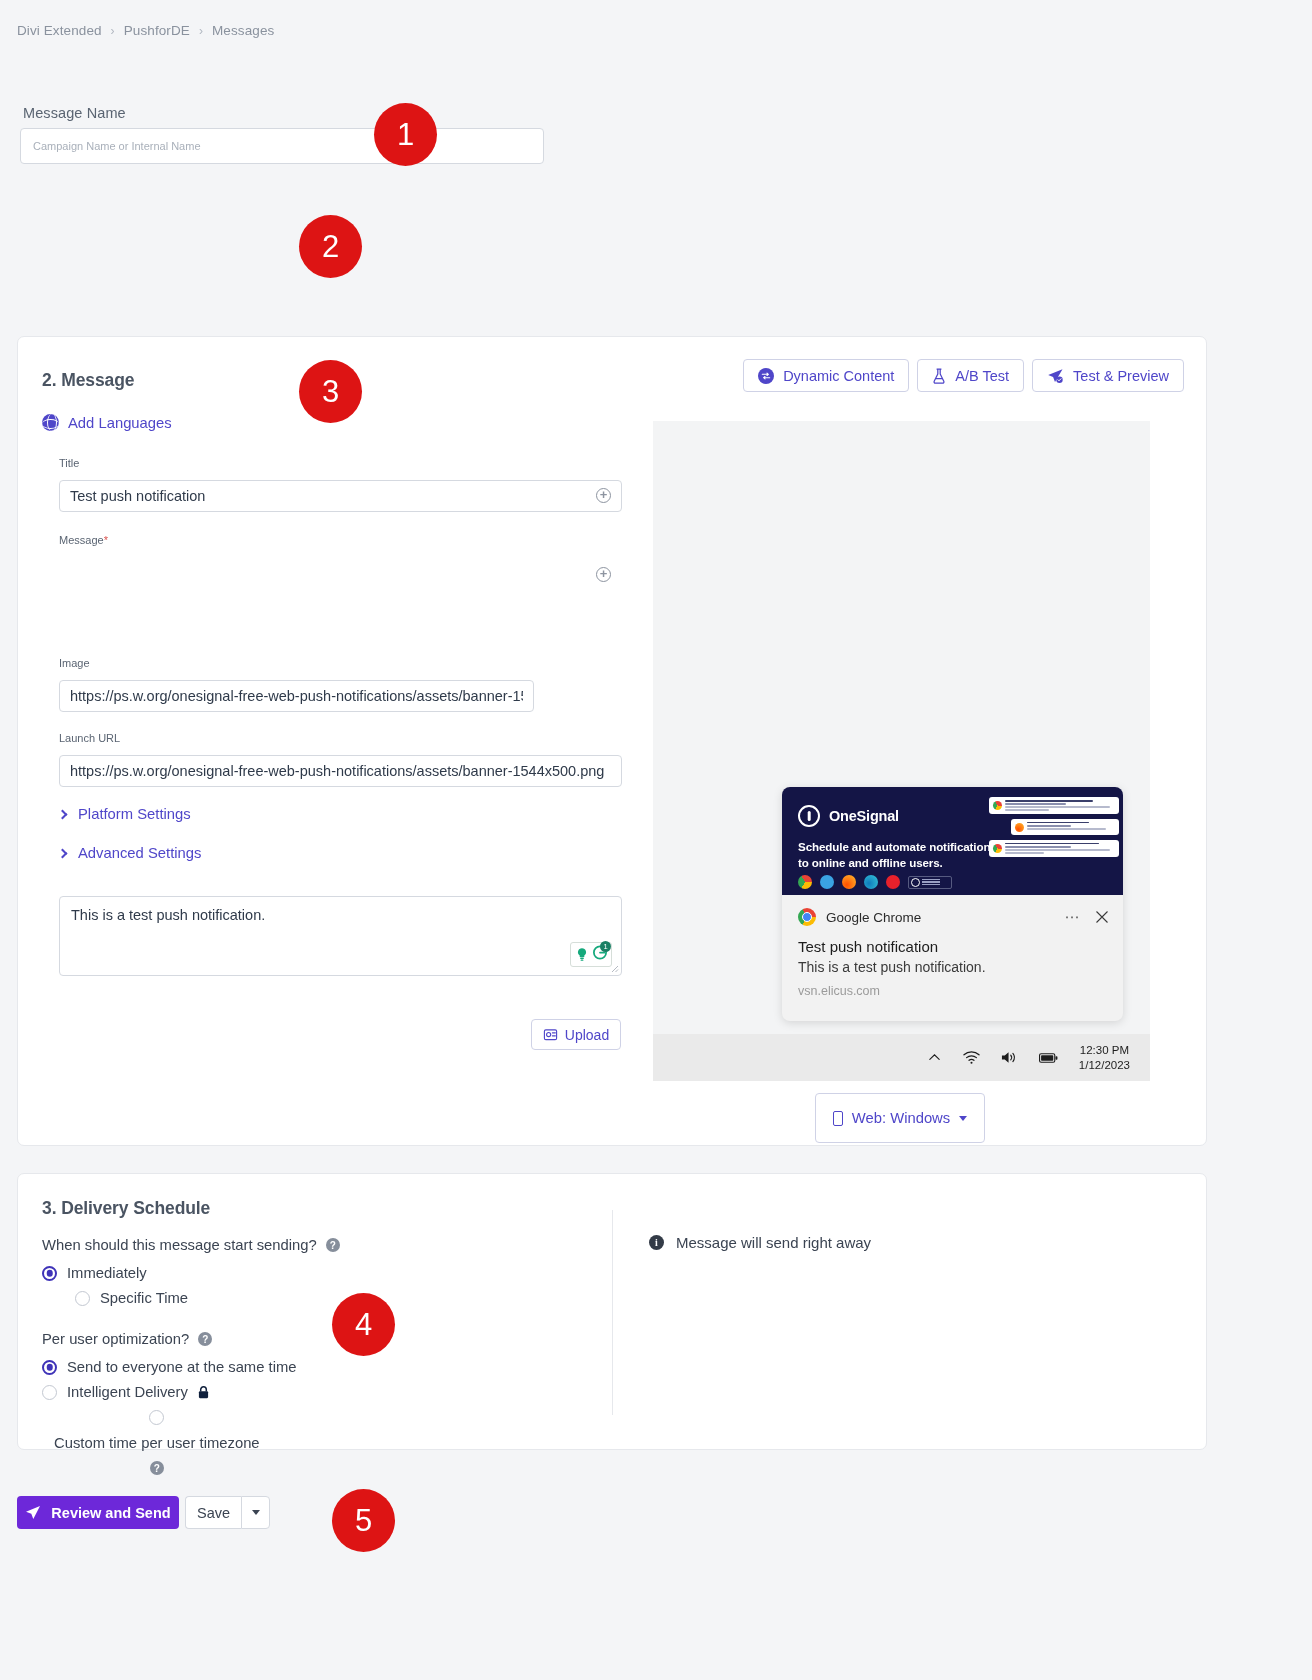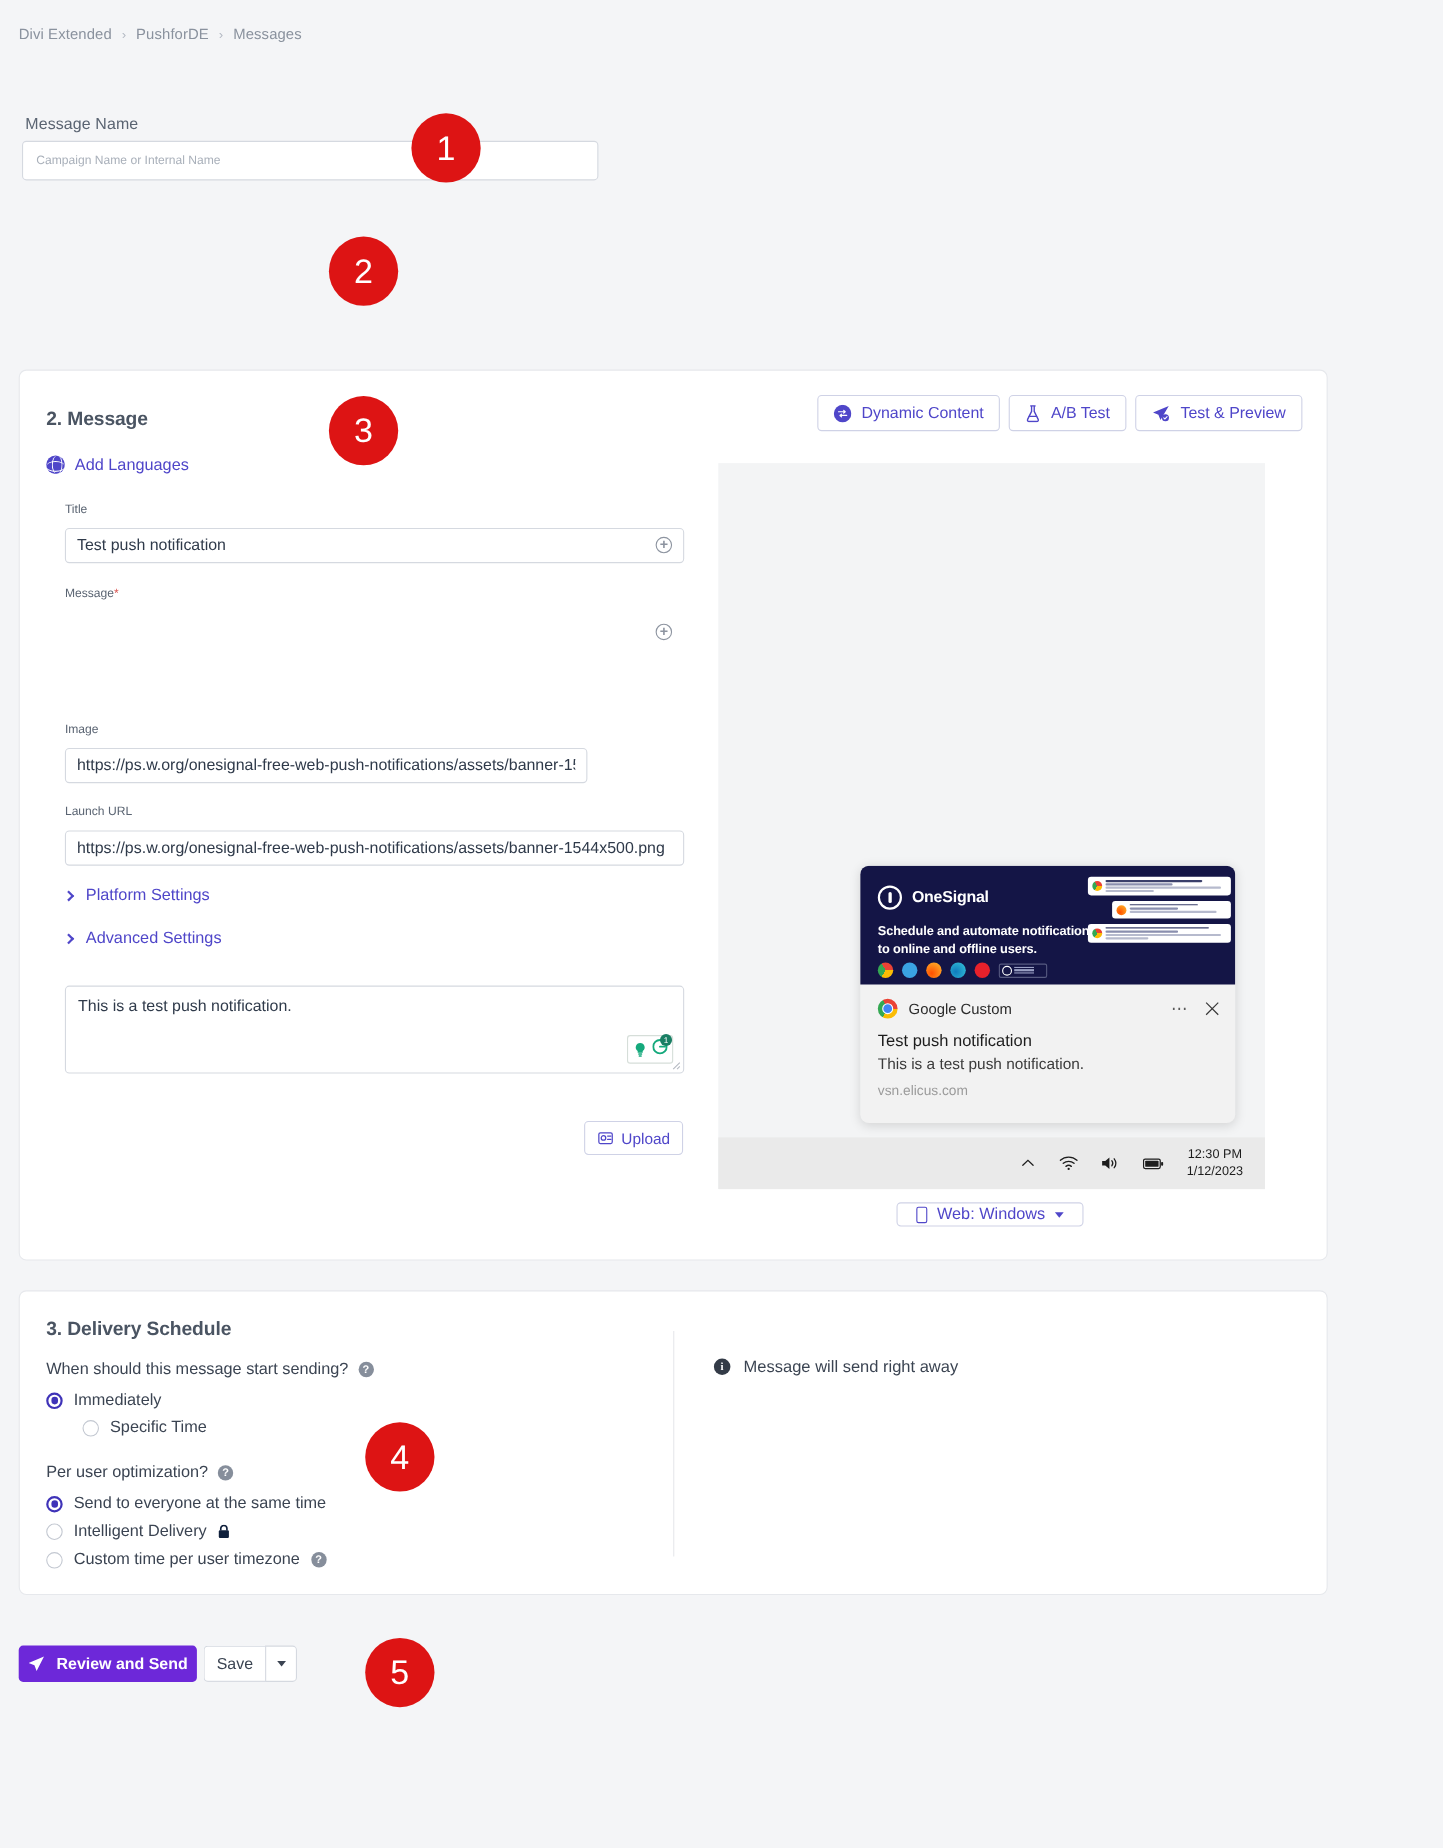--- a/index.html
+++ b/index.html
@@ -221,21 +221,21 @@
   .nb-host  { margin-top: 9px; font-size: 12.5px; color: #9b9b9b; }
 
   .taskbar {
     position: absolute; left: 0; bottom: 0; width: 497px; height: 47px;
     background: #eaeaea; display: flex; align-items: center;
     justify-content: flex-end; gap: 21px; padding-right: 20px;
   }
   .tb-time { font-size: 11.5px; color: #1d1d1d; line-height: 1.3; text-align: center; }
 
   .device-select {
-    position: absolute; left: 815px; top: 1093px; width: 170px; height: 22px;
+    position: absolute; left: 815px; top: 1093px; width: 170px; height: 50px;
     border: 1px solid #cfd2e6; border-radius: 4px; background: #fff;
     display: flex; align-items: center; justify-content: center; gap: 9px;
     color: #4f46c9; font-size: 14.8px; cursor: pointer;
   }
   .phone-glyph {
     width: 10px; height: 15px; border: 1.6px solid #4f46c9; border-radius: 2px; flex: none;
   }
   .chev-d {
     width: 0; height: 0; border-left: 4.5px solid transparent;
     border-right: 4.5px solid transparent; border-top: 5.5px solid #4f46c9;
@@ -454,21 +454,21 @@
                 <i style="width:95%;background:#b6bacd;"></i>
                 <i style="width:35%;background:#b6bacd;"></i>
               </span>
           </div>
         </div>
       </div>
 
       <div class="notif-body">
         <div class="nb-app">
           <span class="chrome-icon"></span>
-          <span class="nb-appname">Google Custom</span>
+          <span class="nb-appname">Google Chrome</span>
         </div>
         <div class="nb-actions">
           <span class="nb-dots">⋯</span>
           <svg width="14" height="14" viewBox="0 0 14 14" style="cursor:pointer;">
             <path d="M1.5 1.5 12.5 12.5M12.5 1.5 1.5 12.5" stroke="#3a3a3a" stroke-width="1.1"></path>
           </svg>
         </div>
         <div class="nb-title">Test push notification</div>
         <div class="nb-text">This is a test push notification.</div>
         <div class="nb-host">vsn.elicus.com</div>
@@ -533,21 +533,21 @@
       <span class="radio-label">Send to everyone at the same time</span>
     </div>
     <div class="radio-row" style="position:absolute; left:24px; top:210px;">
       <span class="radio"></span>
       <span class="radio-label">Intelligent Delivery</span>
       <svg class="lock-glyph" viewBox="0 0 11 13">
         <path d="M2.7 5.4V3.6a2.8 2.8 0 0 1 5.6 0v1.8" stroke="#10203c" stroke-width="1.5" fill="none"></path>
         <rect x="0.9" y="5.2" width="9.2" height="7" rx="1.1" fill="#10203c"></rect>
       </svg>
     </div>
-    <div class="radio-row" style="position:absolute; left:24px; top:236px;">
+    <div class="radio-row" style="position:absolute; left:36px; top:236px;flex-direction:column;">
       <span class="radio"></span>
       <span class="radio-label">Custom time per user timezone</span>
       <span class="help">?</span>
     </div>
 
     <div class="vdiv"></div>
 
     <div class="send-away">
       <span class="info-i">i</span>
       <span>Message will send right away</span>

